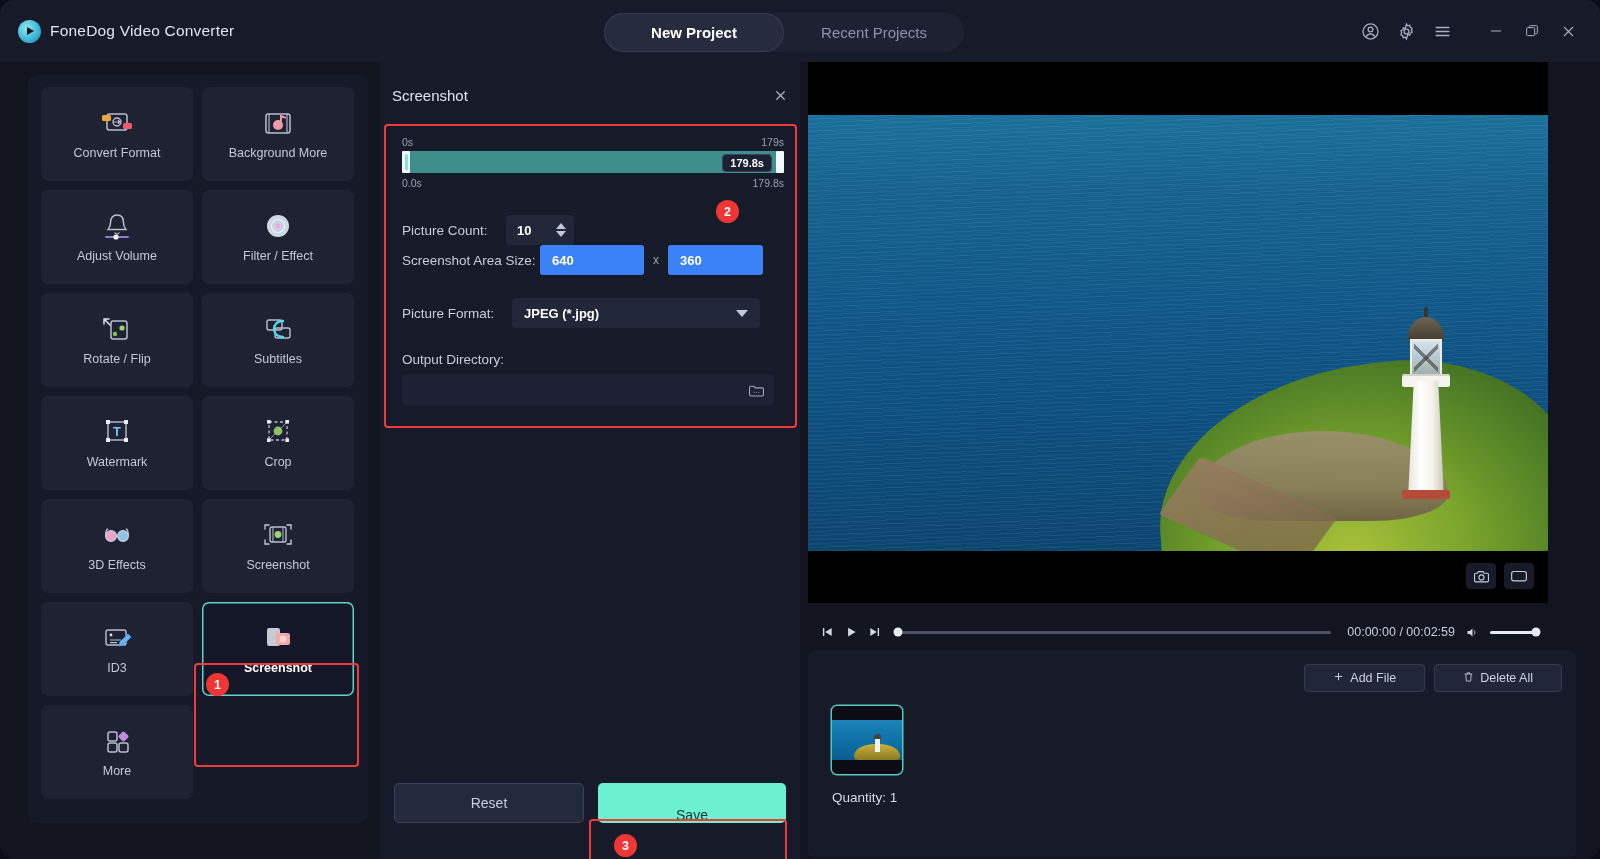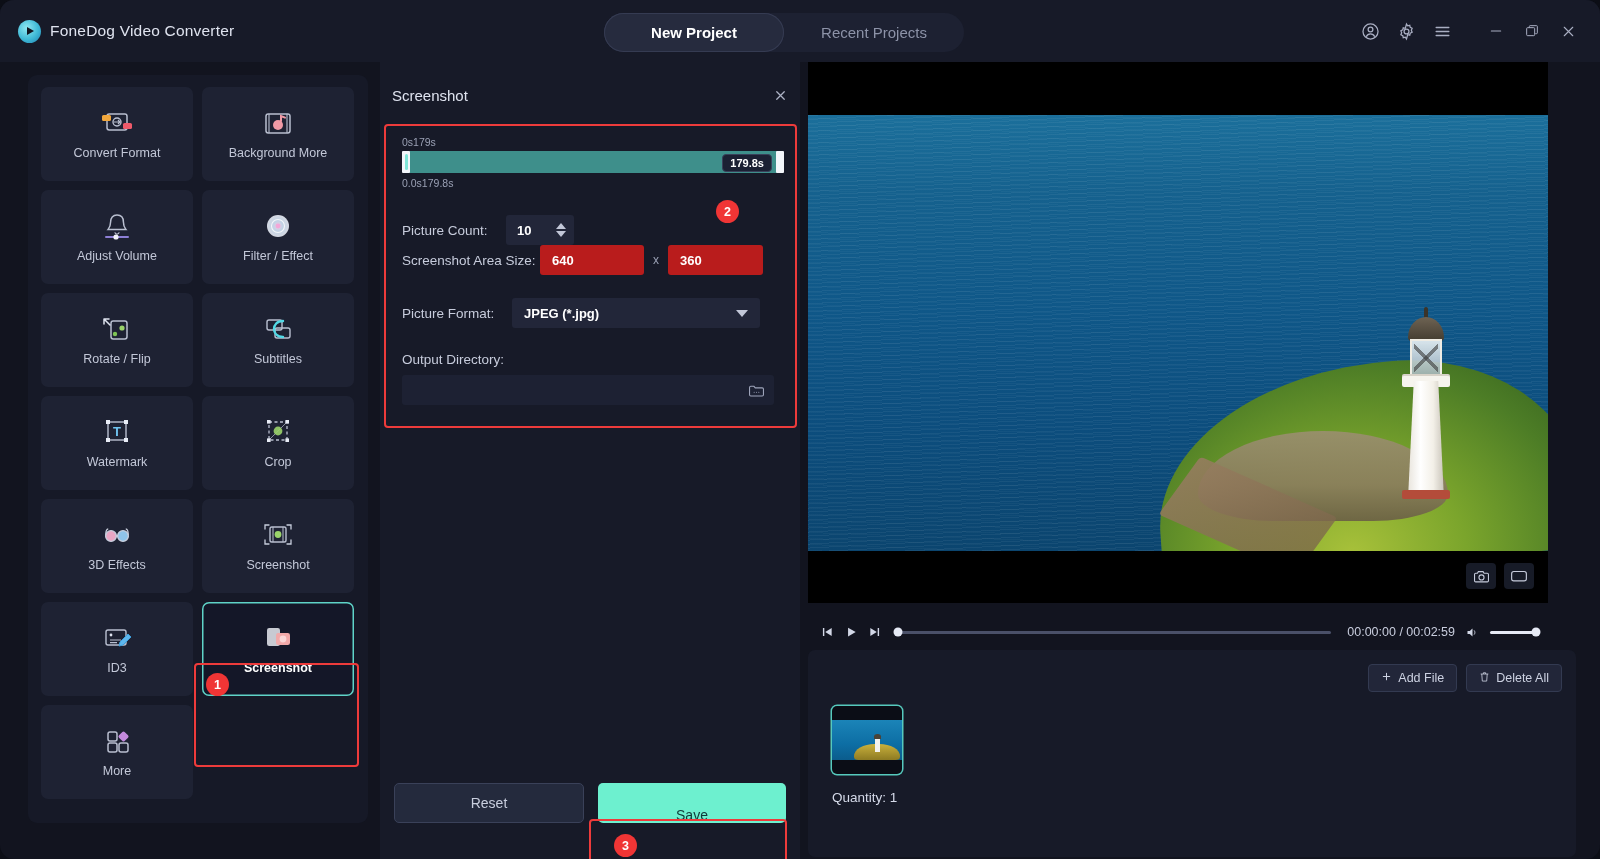--- a/index.html
+++ b/index.html
@@ -117,21 +117,21 @@
     display: flex; align-items: center; justify-content: space-between;
   }
   .mid-title { font-size: 15px; color: #dfe3ef; }
   .close-x { color: #aeb3c6; cursor: default; display:flex; }
 
   .settings { position: absolute; left: 8px; top: 58px; width: 404px; }
 
   
   .tl-wrap { position: relative; width: 382px; margin: 16px 0 0 14px; }
   .tl-top, .tl-bot {
-    display: flex; justify-content: flex-start;
+    display: flex; justify-content: space-between;
     font-size: 10.5px; color: #9aa0b4;
   }
   .tl-top { margin-bottom: 3px; }
   .tl-bot { margin-top: 4px; }
   .tl-track {
     position: relative; width: 382px; height: 22px;
     background: #2b2f42; border-radius: 2px;
   }
   .tl-fill {
     position: absolute; left: 6px; top: 0; width: 370px; height: 22px;
@@ -150,21 +150,21 @@
   .tl-badge {
     position: absolute; right: 12px; top: 3px;
     background: #1b2033; color: #ffffff; font-size: 11px; font-weight: bold;
     padding: 2px 7px; border-radius: 4px;
     border: 1px solid #39405a;
   }
 
   .frow { display: flex; align-items: center; margin: 0 0 0 14px; }
   .flabel { font-size: 13.5px; color: #c7ccdc; }
   .fld {
-    background: #b91c1c; border: none; border-radius: 3px;
+    background: #3b82f6; border: none; border-radius: 3px;
     color: #ffffff; font-size: 13px; font-weight: bold;
     font-family: "Liberation Sans", sans-serif;
     padding: 0 12px; height: 30px; outline: none;
   }
   .spinner {
     width: 68px; height: 30px; background: #222639; border-radius: 3px;
     display: flex; align-items: center; justify-content: space-between;
     padding: 0 8px 0 11px;
   }
   .spin-val { color: #fff; font-size: 13px; font-weight: bold; }
@@ -337,21 +337,21 @@
 
   .filelist {
     position: absolute; left: 2px; top: 588px;
     width: 768px; height: 207px;
     background: #171a28; border-radius: 7px;
   }
   .fl-actions {
     position: absolute; right: 14px; top: 14px; display: flex; gap: 9px;
   }
   .fl-btn {
-    height: 28px; padding: 0 12px; border-radius: 4px;
+    height: 28px; padding: 0 28px; border-radius: 4px;
     background: #222639; border: 1px solid #333a51;
     color: #cdd2e2; font-size: 12.5px;
     display: flex; align-items: center; gap: 6px; cursor: default;
   }
   .thumb {
     position: absolute; left: 24px; top: 56px;
     width: 70px; height: 68px; border-radius: 5px;
     background: #0b0d16; overflow: hidden;
     box-shadow: 0 0 0 1.5px #56c9bd;
   }

